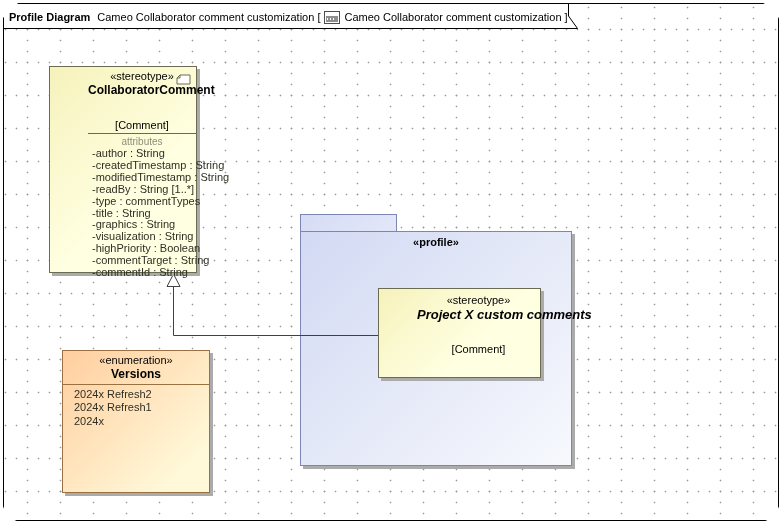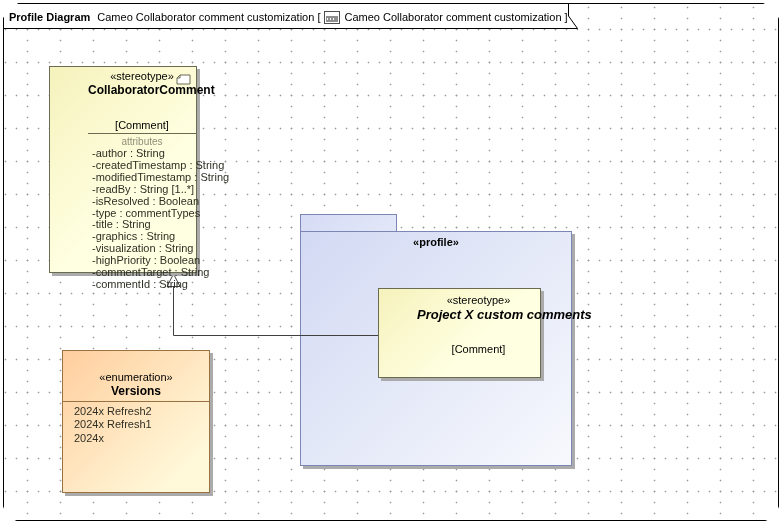--- a/index.html
+++ b/index.html
@@ -114,33 +114,32 @@
       <div class="line-name">CollaboratorComment</div>
       <div class="line-meta">[Comment]</div>
     </div>
     <div class="compart-sep" style="margin-top:1px;"></div>
     <div class="attr-label">attributes</div>
     <div class="attr-list">
       <div>-author : String</div>
       <div>-createdTimestamp : String</div>
       <div>-modifiedTimestamp : String</div>
       <div>-readBy : String [1..*]</div>
-      <div>-isResolved : Boolean</div>
       <div>-type : commentTypes</div>
       <div>-title : String</div>
       <div>-graphics : String</div>
       <div>-visualization : String</div>
       <div>-highPriority : Boolean</div>
       <div>-commentTarget : String</div>
       <div>-commentId : String</div>
     </div>
   </div>
 
   <div class="node enum-fill shadowed z4" style="left:62px;top:350px;width:148px;height:143px;">
-    <div class="center" style="padding-top:20px;">
+    <div class="center" style="padding-top:3px;">
       <div class="line-st">«enumeration»</div>
       <div class="line-name">Versions</div>
     </div>
     <div class="enum-sep" style="margin-top:2px;"></div>
     <div class="enum-list">
       <div>2024x Refresh2</div>
       <div>2024x Refresh1</div>
       <div>2024x</div>
     </div>
   </div>

